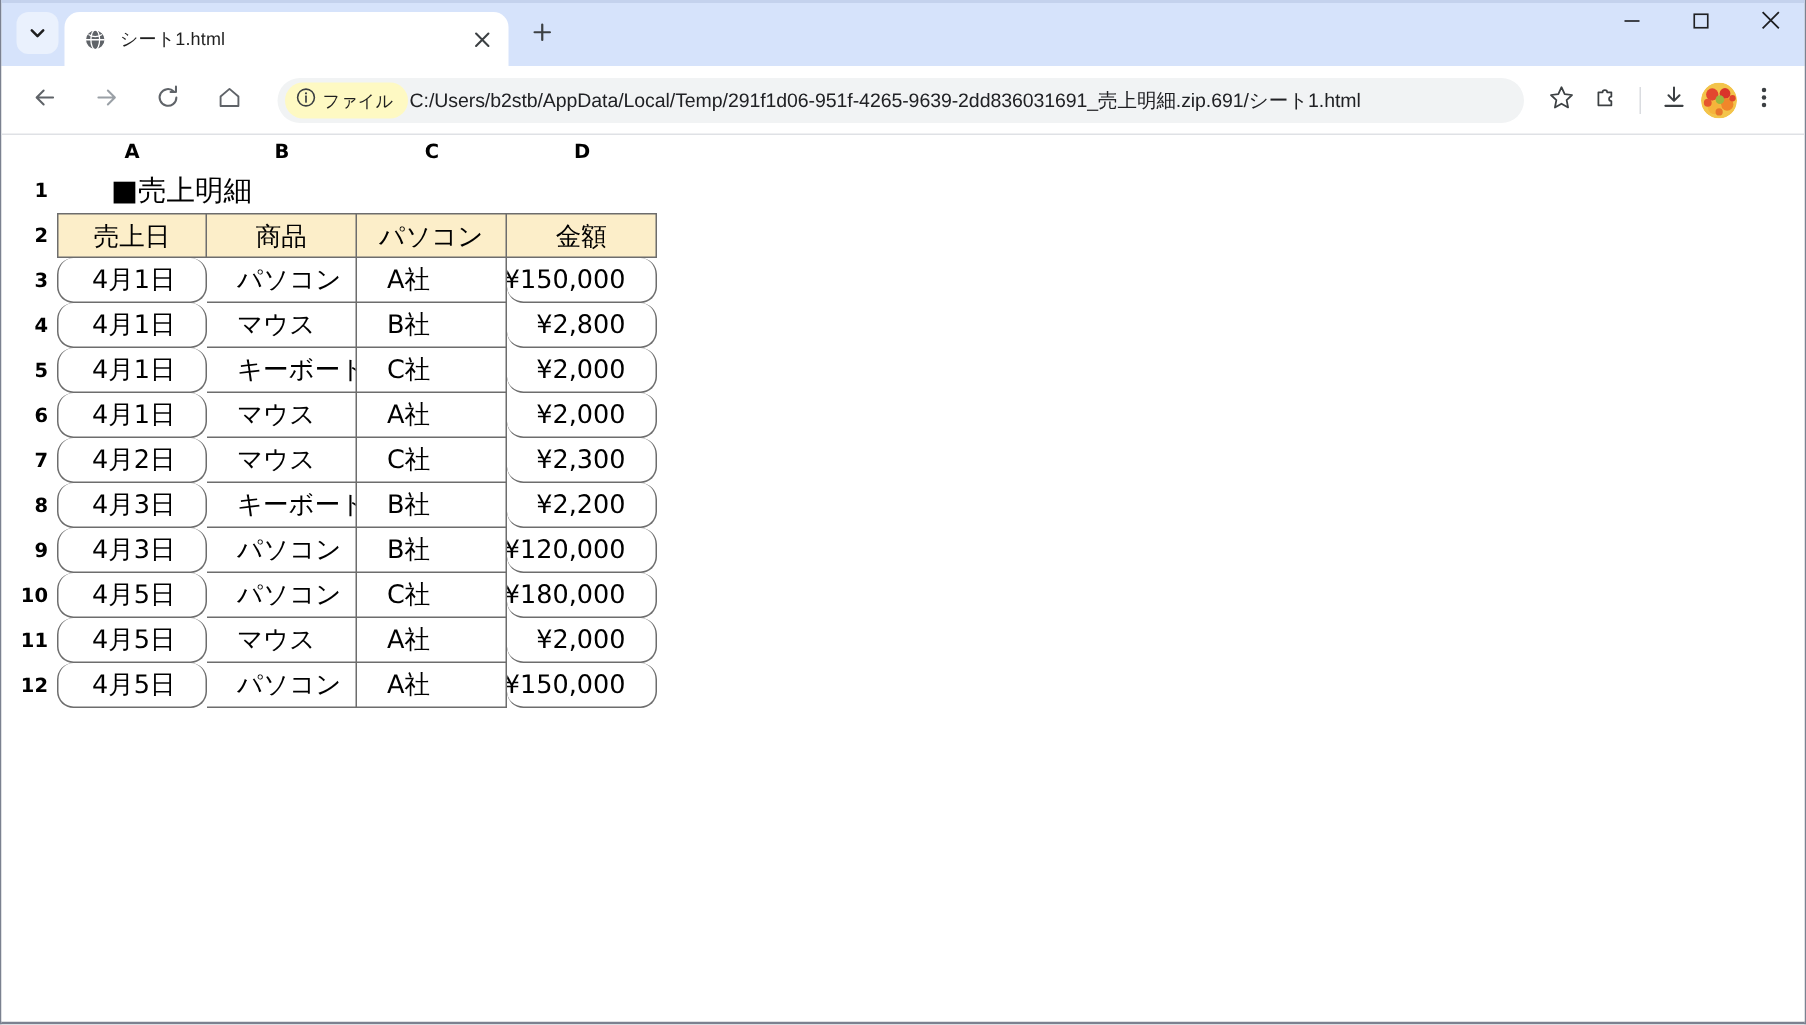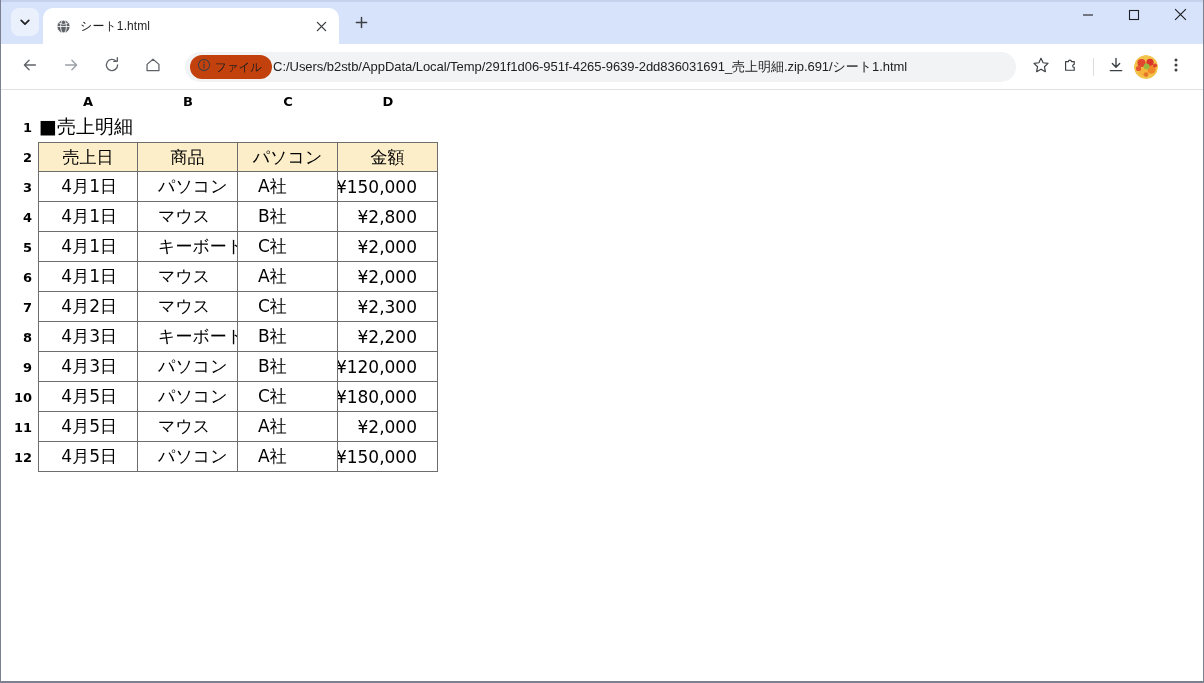--- a/index.html
+++ b/index.html
@@ -145,21 +145,21 @@
     display: flex;
     align-items: center;
     margin: 0 10px 0 6px;
     padding-left: 5px;
     cursor: text;
     overflow: hidden;
   }
   .file-pill {
     height: 24px;
     border-radius: 13px;
-    background: #c2410c;
+    background: #fef9c3;
     display: flex;
     align-items: center;
     padding: 0 10px 0 7px;
     flex: 0 0 auto;
   }
   .file-pill-label {
     font-size: 11.5px;
     color: #1f1f1f;
     margin-left: 4px;
     white-space: nowrap;
@@ -247,20 +247,21 @@
 
   
   .row-title { height: 30px; }
   .title-cell {
     display: flex;
     align-items: center;
     font-size: 19px;
     color: #000000;
     white-space: nowrap;
     padding-left: 1px;
+    margin-left: 35px;
   }
 
   
   .trow { height: 30px; }
   .cell {
     flex: 0 0 auto;
     width: 100px;
     border-right: 1px solid #6d6d6d;
     border-bottom: 1px solid #6d6d6d;
     display: flex;
@@ -270,21 +271,21 @@
     padding: 0 20px;
     overflow: hidden;
     white-space: nowrap;
   }
   .cell.first { border-left: 1px solid #6d6d6d; }
   .trow.headrow .cell {
     background: #fceec9;
     justify-content: center;
     border-top: 1px solid #6d6d6d;
   }
-  .cell.right { justify-content: flex-end; }
+  .cell.right { justify-content: flex-end; border-radius: 11px; }
   .cell.left  { justify-content: flex-start; }
 
   
   .bottom-edge {
     height: 1px;
     background: #7b8190;
     flex: 0 0 auto;
   }
 </style>
 </head>

